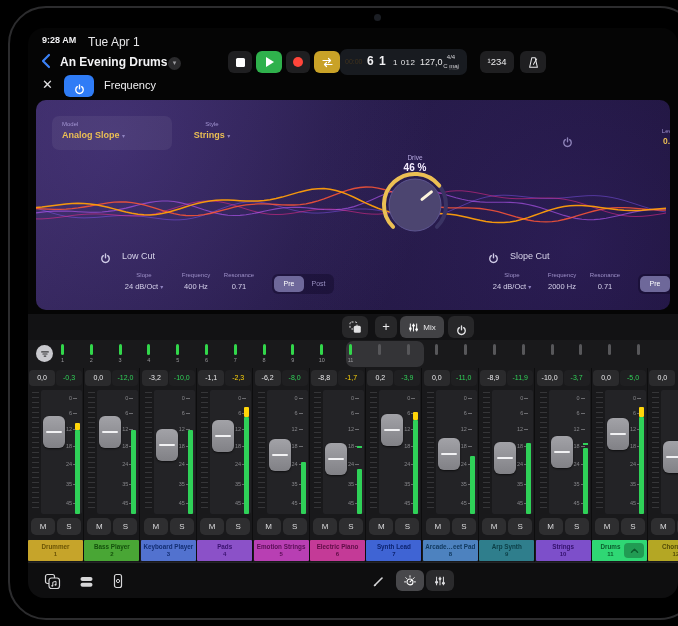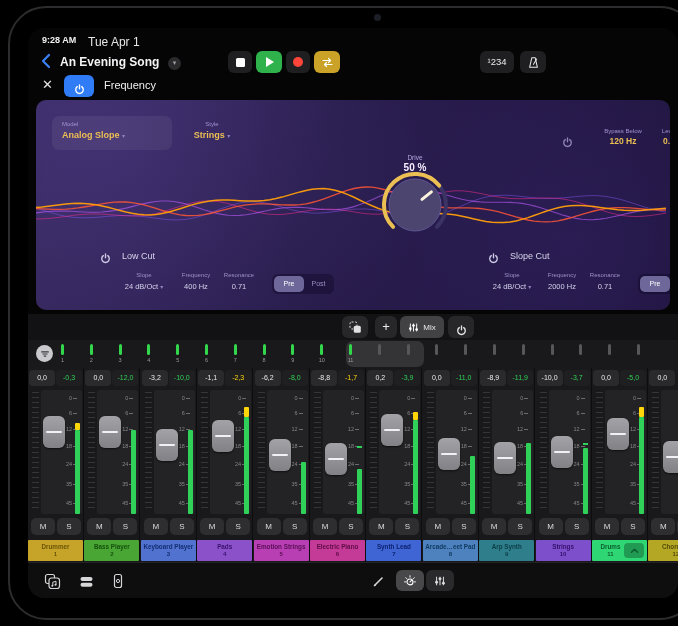--- a/index.html
+++ b/index.html
@@ -118,38 +118,49 @@
     <div class="screen">
 
       <div class="abs status-time">9:28 AM</div>
       <div class="abs status-date">Tue Apr 1</div>
 
       <div class="abs back-chevron">
         <svg width="12" height="16" viewBox="0 0 12 16">
             <path d="M9 2 L3 8 L9 14" fill="none" stroke="#3c82f7" stroke-width="2.2" stroke-linecap="round" stroke-linejoin="round"></path>
           </svg>
       </div>
-      <div class="abs song-title">An Evening Song</div>
+      <div class="abs song-title">An Evening Drums</div>
       <div class="abs title-chevron">▾</div>
 
       <div class="abs tbtn" style="left:200px;width:24px;">
           <span class="stop-glyph"></span>
         </div>
       <div class="abs tbtn play-btn" style="left:228px;width:26px;">
           <span class="play-glyph"></span>
         </div>
       <div class="abs tbtn" style="left:258px;width:24px;">
           <span class="rec-glyph"></span>
         </div>
       <div class="abs tbtn cycle-btn" style="left:286px;width:26px;">
         <svg width="13" height="11" viewBox="0 0 13 11">
             <path d="M2 3.5 H9.5 M9.5 3.5 L7.5 1.5 M9.5 3.5 L7.5 5.5 M11 7.5 H3.5 M3.5 7.5 L5.5 5.5 M3.5 7.5 L5.5 9.5" fill="none" stroke="#fff" stroke-width="1.2" stroke-linecap="round"></path>
           </svg>
       </div>
 
+      <div class="abs lcd">
+        <div class="abs lcd-dim">00:00</div>
+        <div class="abs lcd-pos-main">6 1</div>
+        <div class="abs lcd-pos-sub">1 012</div>
+        <div class="abs lcd-tempo">127,0</div>
+        <div class="abs lcd-sig">
+          <div>4/4</div>
+            <div>C maj</div>
+        </div>
+        <div class="abs lcd-midi">MIDI</div>
+      </div>
       <div class="abs countin">¹234</div>
       <div class="abs metro">
         <svg width="13" height="13" viewBox="0 0 14 14">
             <path d="M5.2 1.8 h3.6 l2.4 10.4 h-8.4 z" fill="none" stroke="#e8e8ea" stroke-width="1.1" stroke-linejoin="round"></path>
             <path d="M7 9 L10.4 3.2" stroke="#e8e8ea" stroke-width="1.1" stroke-linecap="round"></path>
           </svg>
       </div>
 
       <div class="abs close-x">✕</div>
       <div class="abs plug-power">
@@ -175,31 +186,27 @@
         </div>
         <div class="abs style-box">
           <div class="pp-label" style="margin-top:5px;">Style</div>
           <div class="pp-value" style="margin-top:3px;"><span>Strings</span> <span class="pp-chev">▾</span></div>
         </div>
 
         <span class="abs pwr dim-power" style="left: 526px; top: 34px; display: inline-block;"><svg viewBox="0 0 12 12" width="100%" height="100%">
               <path d="M6 1 V5.2" stroke="currentColor" stroke-width="1.5" stroke-linecap="round" fill="none"></path>
               <path d="M3.6 2.9 A4.1 4.1 0 1 0 8.4 2.9" stroke="currentColor" stroke-width="1.5" stroke-linecap="round" fill="none"></path>
             </svg></span>
-        <div class="abs bypass-box">
-          <div class="pp-label" style="margin-top:8px;">Bypass Below</div>
-          <div class="pp-value" style="font-size:8.5px;margin-top:2px;">120 Hz</div>
-        </div>
         <div class="abs level-box">
           <div class="pp-label" style="margin-top:8px;">Level</div>
           <div class="pp-value" style="font-size:8.5px;margin-top:2px;">0.0</div>
         </div>
 
         <div class="abs drive-label">Drive</div>
-        <div class="abs drive-value">50 %</div>
+        <div class="abs drive-value">46 %</div>
         <svg id="knob" class="abs" style="left:341px;top:67px;" width="76" height="76" viewBox="0 0 76 76">
             <path d="M16.1,59.9 A31 31 0 1 1 59.9,59.9" fill="none" stroke="#3a3363" stroke-width="4" stroke-linecap="round"></path>
             <circle cx="38" cy="38" r="26" fill="#4c4570" stroke="#5d5590" stroke-width="1"></circle>
             <path d="M16.1,59.9 A31 31 0 1 1 62.2,18.6" fill="none" stroke="#ecbf53" stroke-width="4" stroke-linecap="round"></path>
             <path d="M45.0,32.4 L54.4,24.9" stroke="#fdf4dd" stroke-width="3" stroke-linecap="round"></path>
           </svg>
 
         <span class="abs pwr" style="left: 64px; top: 150px; width: 11px; height: 11px; color: rgb(207, 203, 230); display: inline-block;"><svg viewBox="0 0 12 12" width="100%" height="100%">
               <path d="M6 1 V5.2" stroke="currentColor" stroke-width="1.5" stroke-linecap="round" fill="none"></path>
               <path d="M3.6 2.9 A4.1 4.1 0 1 0 8.4 2.9" stroke="currentColor" stroke-width="1.5" stroke-linecap="round" fill="none"></path>

